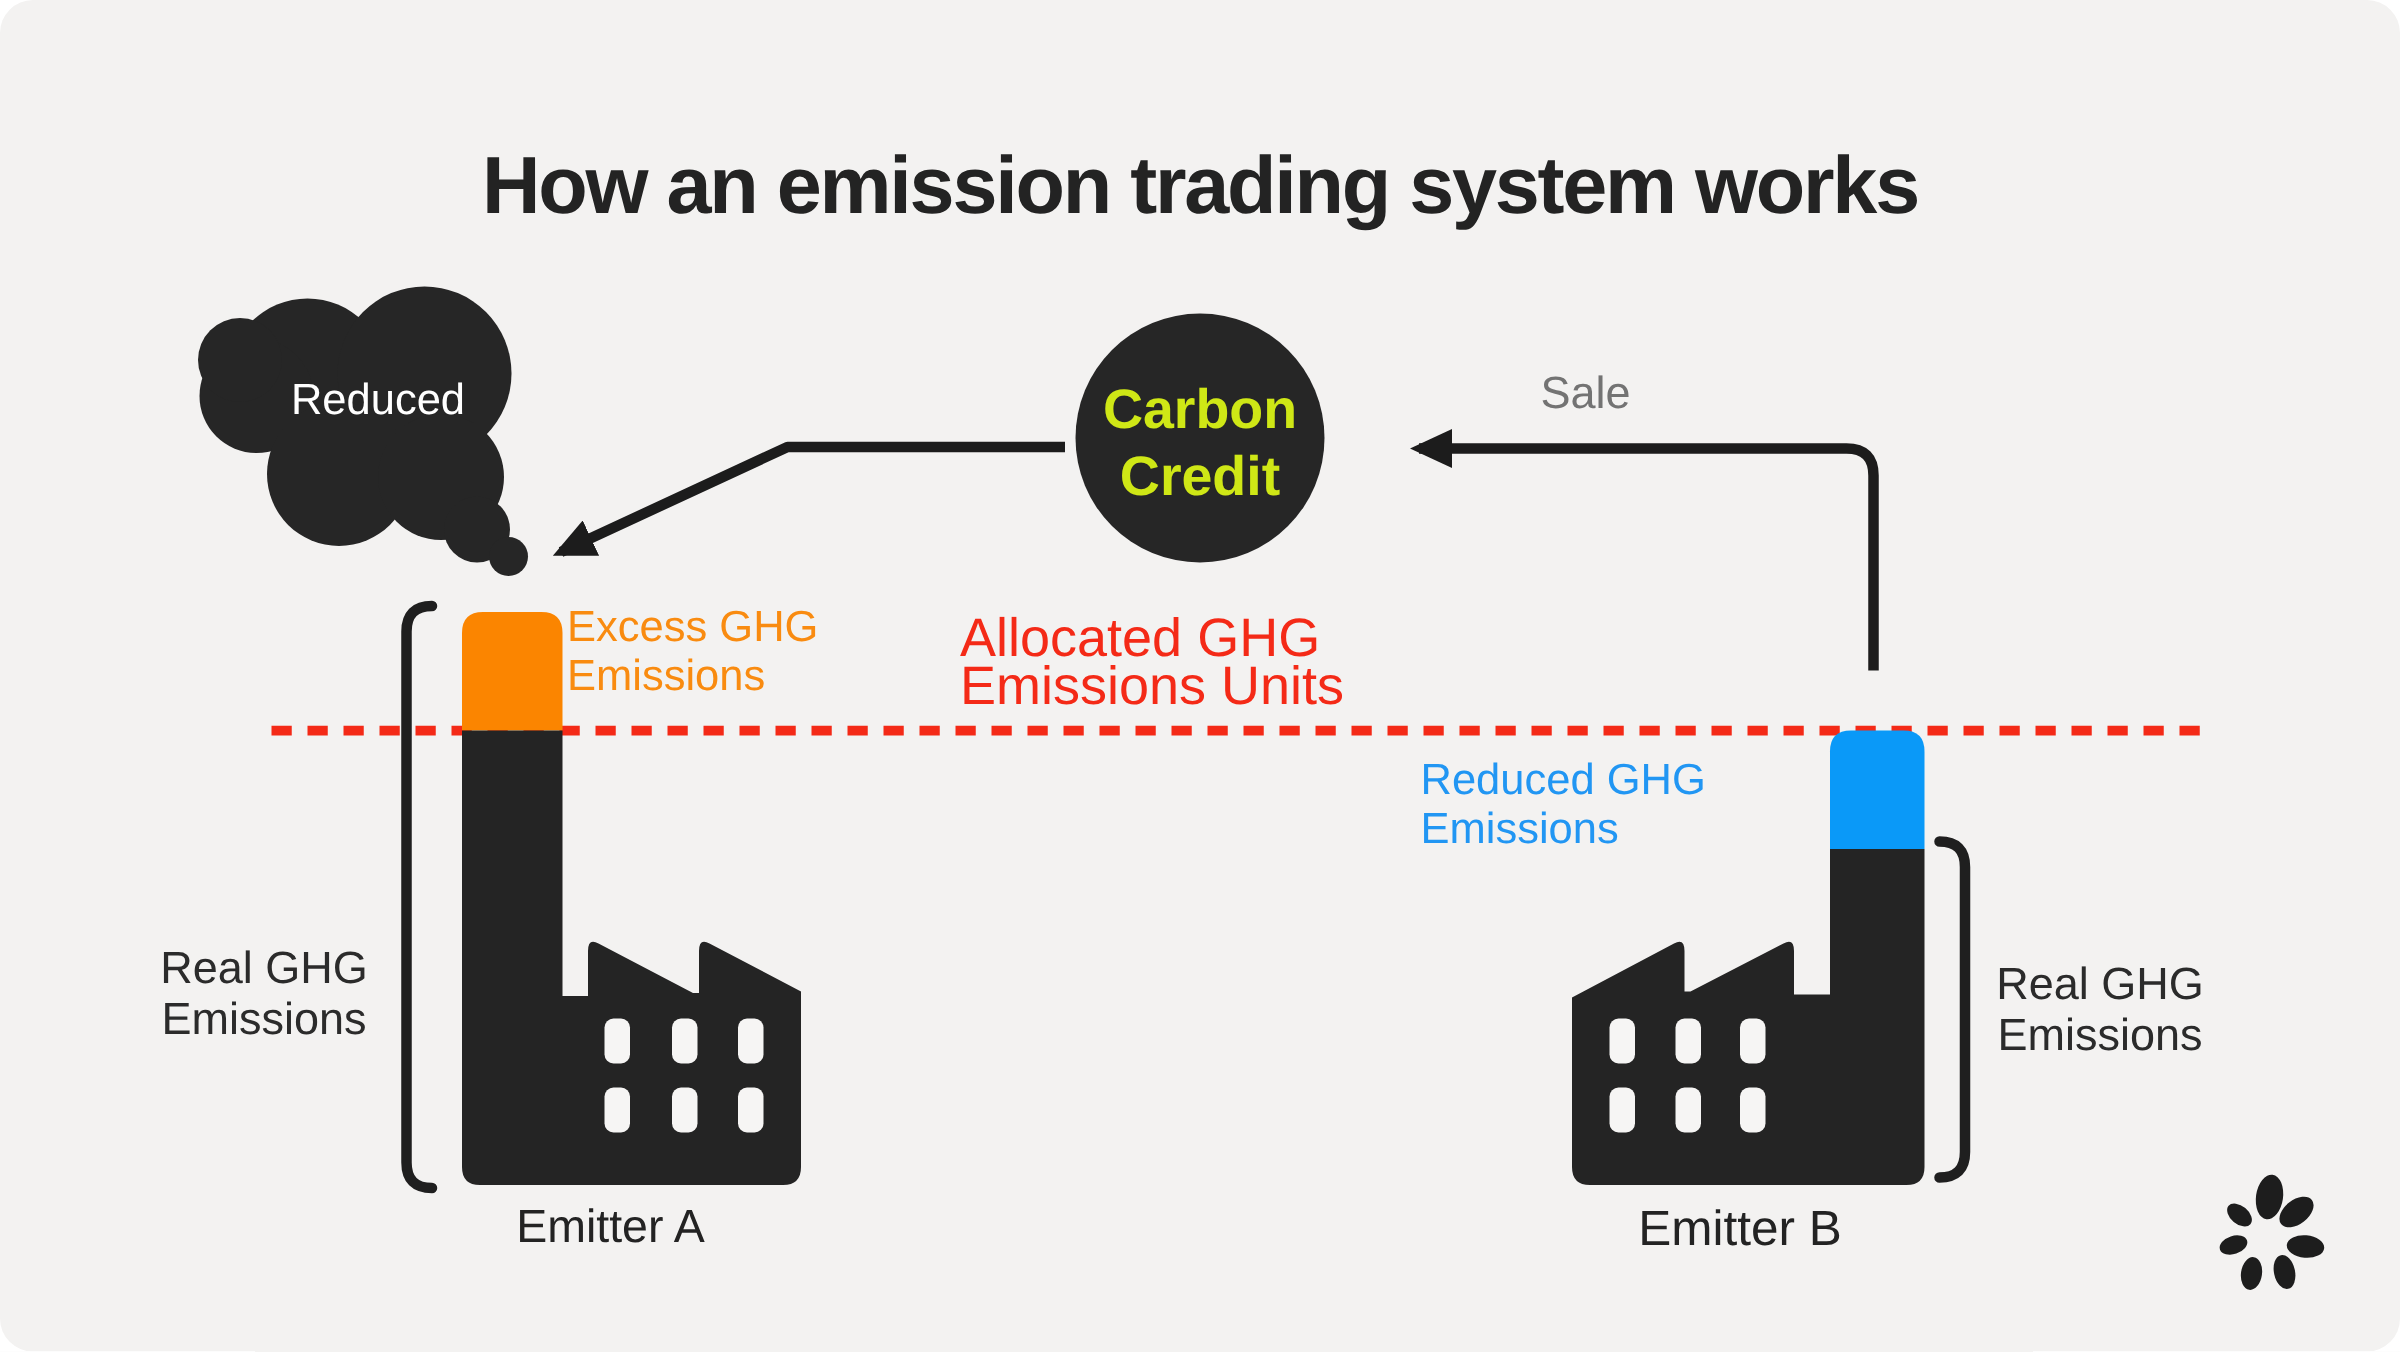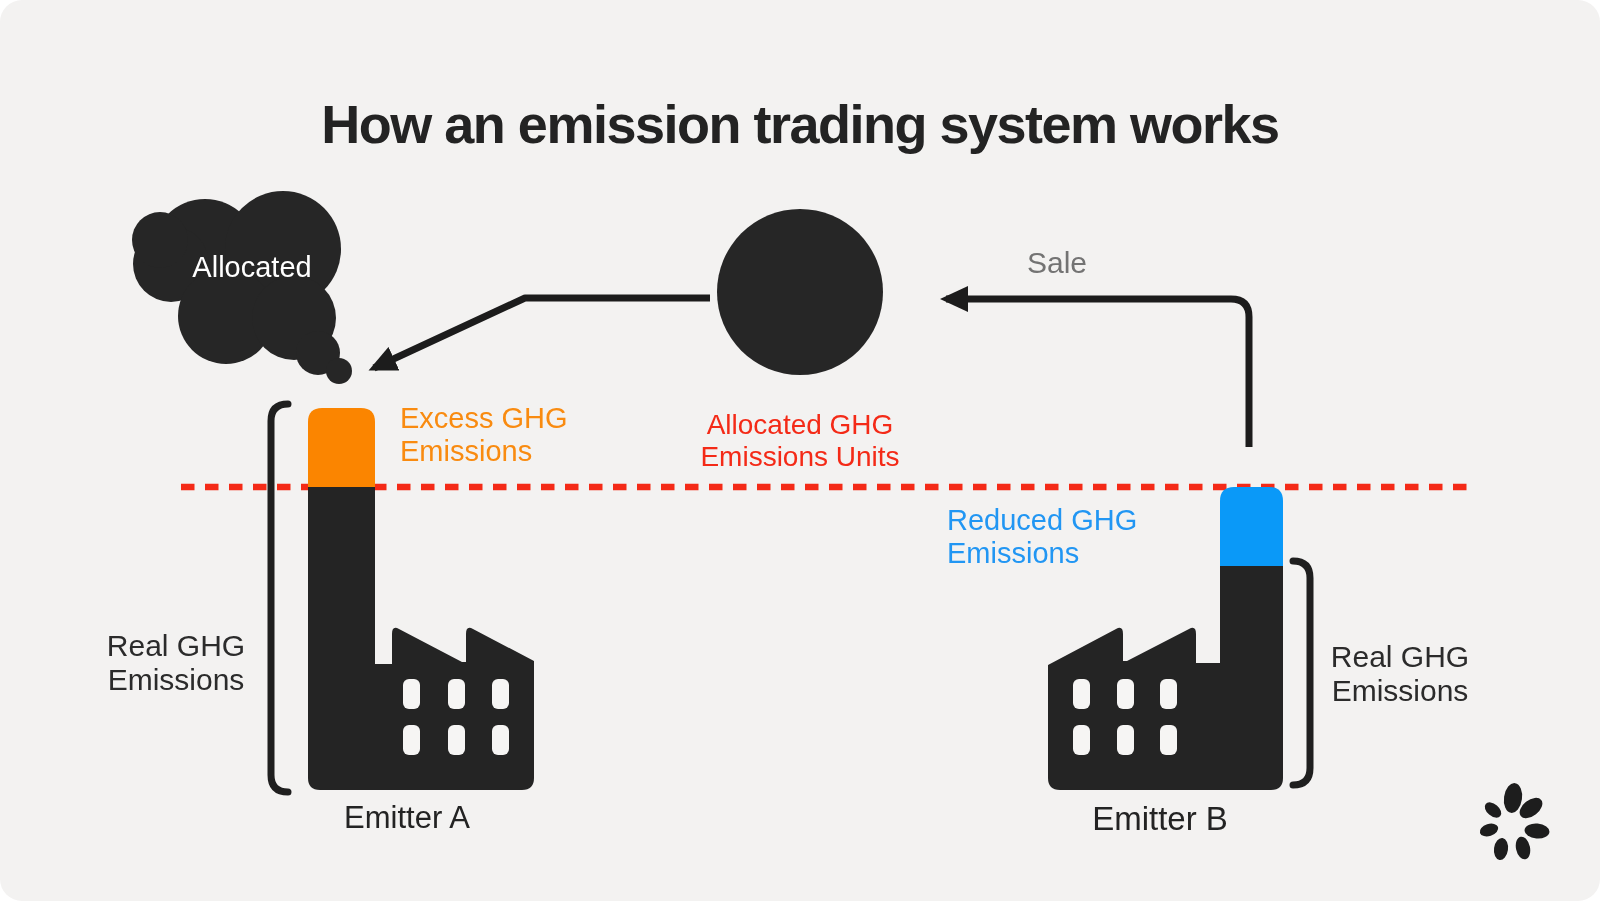--- a/index.html
+++ b/index.html
@@ -7,23 +7,23 @@
          font-family:"Liberation Sans",sans-serif;}
   .canvas{position:absolute;inset:0;background:#f3f2f1;border-radius:22px;overflow:hidden;}
   .svg-layer{position:absolute;left:0;top:0;width:1600px;height:901px;}
   .txt{position:absolute;white-space:pre-line;}
   .title{left:0;top:93px;width:1600px;text-align:center;font-size:54px;font-weight:700;
          letter-spacing:-1.5px;color:#232323;}
   .purchase{left:152px;top:251px;width:200px;text-align:center;font-size:29px;font-weight:500;color:#ffffff;}
   .credit{left:690px;top:250px;width:220px;text-align:center;font-size:37px;line-height:45px;
           font-weight:700;color:#cfe716;}
   .sale{left:1027px;top:246px;width:120px;text-align:left;font-size:30px;font-weight:500;color:#737373;}
-  .excess{left:400px;top:402px;width:260px;text-align:left;font-size:29px;line-height:33px;
+  .excess{left:378px;top:402px;width:260px;text-align:left;font-size:29px;line-height:33px;
           font-weight:500;color:#f98b10;}
-  .allocated{left:640px;top:409px;width:320px;text-align:center;font-size:28px;line-height:32px;
+  .allocated{left:640px;top:409px;width:320px;text-align:left;font-size:36px;line-height:32px;
           font-weight:500;color:#f42a17;}
   .reduced{left:947px;top:504px;width:250px;text-align:left;font-size:29px;line-height:33px;
           font-weight:500;color:#2196f3;}
   .real-a{left:66px;top:629px;width:220px;text-align:center;font-size:30px;line-height:34px;
           font-weight:500;color:#2b2b2b;}
   .real-b{left:1290px;top:640px;width:220px;text-align:center;font-size:30px;line-height:34px;
           font-weight:500;color:#2b2b2b;}
   .emitter-a{left:307px;top:800px;width:200px;text-align:center;font-size:31px;font-weight:400;color:#232323;}
   .emitter-b{left:1060px;top:800px;width:200px;text-align:center;font-size:33px;font-weight:500;color:#232323;}
 </style>
@@ -110,21 +110,23 @@
         <ellipse cx="0" cy="0" rx="8" ry="13" transform="translate(1531,808) rotate(52)"></ellipse>
         <ellipse cx="0" cy="0" rx="7.5" ry="12.5" transform="translate(1537,831) rotate(95)"></ellipse>
         <ellipse cx="0" cy="0" rx="7" ry="11.5" transform="translate(1523,848) rotate(168)"></ellipse>
         <ellipse cx="0" cy="0" rx="7" ry="11" transform="translate(1501,849) rotate(188)"></ellipse>
         <ellipse cx="0" cy="0" rx="6" ry="9.5" transform="translate(1489,830) rotate(252)"></ellipse>
         <ellipse cx="0" cy="0" rx="6" ry="9.5" transform="translate(1493,810) rotate(310)"></ellipse>
       </g>
     </svg>
 
     <div class="txt title">How an emission trading system works</div>
-    <div class="txt purchase">Allocated</div>
+    <div class="txt purchase">Reduced</div>
+    <div class="txt credit">Carbon
+Credit</div>
     <div class="txt sale">Sale</div>
     <div class="txt excess">Excess GHG
 Emissions</div>
     <div class="txt allocated">Allocated GHG
 Emissions Units</div>
     <div class="txt reduced">Reduced GHG
 Emissions</div>
     <div class="txt real-a">Real GHG
 Emissions</div>
     <div class="txt real-b">Real GHG

